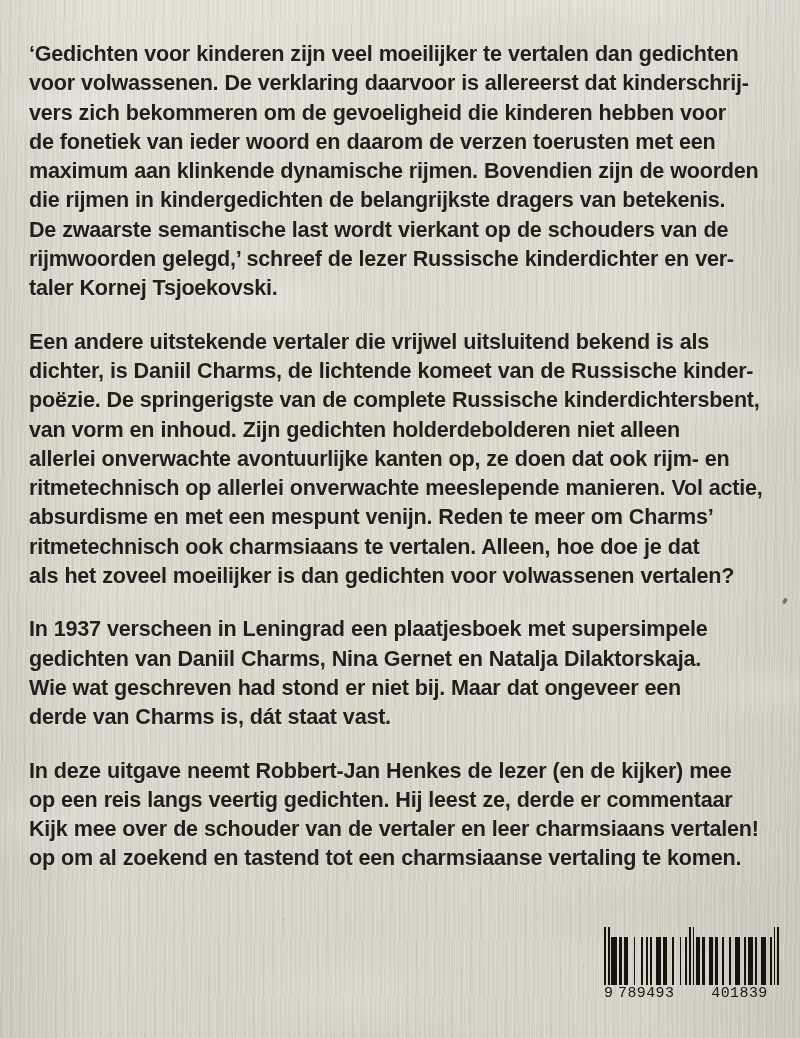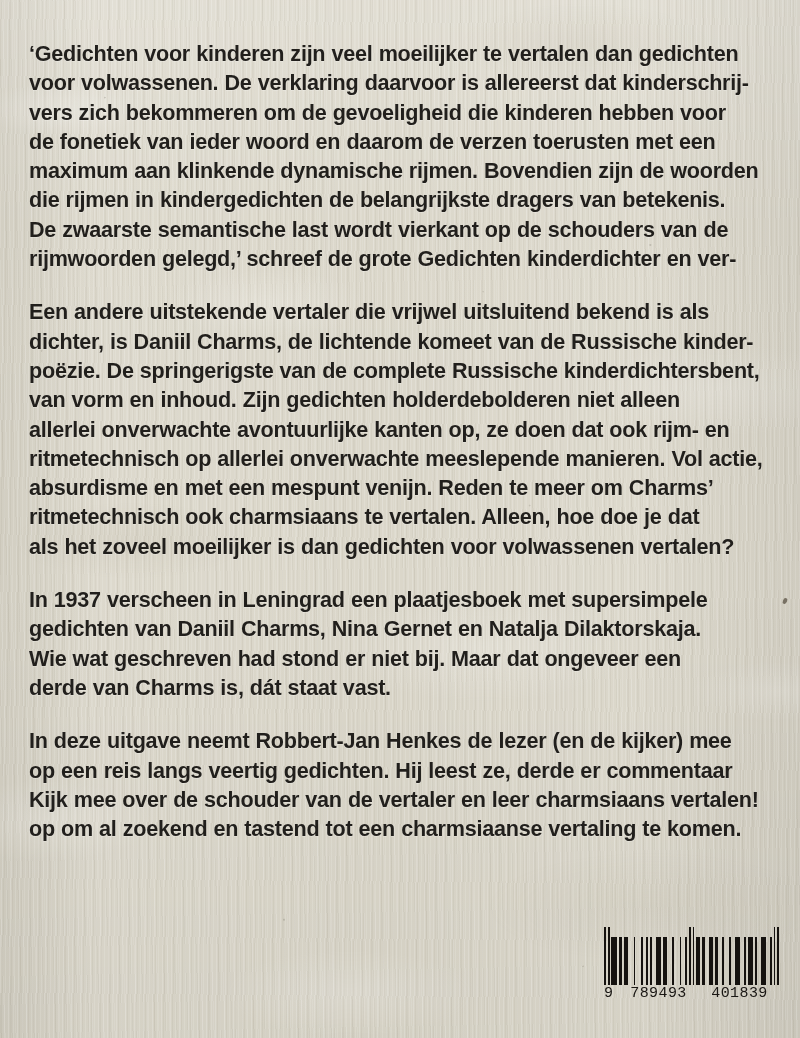--- a/index.html
+++ b/index.html
@@ -145,21 +145,21 @@
     display: flex;
     width: 176px;
     margin-top: 1px;
     font-family: "Liberation Mono", monospace;
     font-size: 15px;
     line-height: 16px;
     color: #1a1714;
     letter-spacing: 0.4px;
   }
   .barcode-number .bn-lead { width: 14px; text-align: left; }
-  .barcode-number .bn-left { flex: 1; text-align: center; }
+  .barcode-number .bn-left { flex: 1; }
   .barcode-number .bn-right { flex: 1; text-align: center; }
 </style>
 </head>
 <body>
 
 <div class="cover">
 
   <div class="tex-base"></div>
   <div class="tex-fibre"></div>
   <div class="tex-mottle"></div>
@@ -169,21 +169,22 @@
   <div class="blurb">
 
     <p class="para">
       <span class="l">‘Gedichten voor kinderen zijn veel moeilijker te vertalen dan gedichten</span>
       <span class="l">voor volwassenen. De verklaring daarvoor is allereerst dat kinderschrij-</span>
       <span class="l">vers zich bekommeren om de gevoeligheid die kinderen hebben voor</span>
       <span class="l">de fonetiek van ieder woord en daarom de verzen toerusten met een</span>
       <span class="l">maximum aan klinkende dynamische rijmen. Bovendien zijn de woorden</span>
       <span class="l">die rijmen in kindergedichten de belangrijkste dragers van betekenis.</span>
       <span class="l">De zwaarste semantische last wordt vierkant op de schouders van de</span>
-      <span class="l">rijmwoorden gelegd,’ schreef de grote Gedichten kinderdichter en ver-</span>
+      <span class="l">rijmwoorden gelegd,’ schreef de lezer Russische kinderdichter en ver-</span>
+      <span class="l">taler Kornej Tsjoekovski.</span>
     </p>
 
     <p class="para">
       <span class="l">Een andere uitstekende vertaler die vrijwel uitsluitend bekend is als</span>
       <span class="l">dichter, is Daniil Charms, de lichtende komeet van de Russische kinder-</span>
       <span class="l">poëzie. De springerigste van de complete Russische kinderdichtersbent,</span>
       <span class="l">van vorm en inhoud. Zijn gedichten holderdebolderen niet alleen</span>
       <span class="l">allerlei onverwachte avontuurlijke kanten op, ze doen dat ook rijm- en</span>
       <span class="l">ritmetechnisch op allerlei onverwachte meeslepende manieren. Vol actie,</span>
       <span class="l">absurdisme en met een mespunt venijn. Reden te meer om Charms’</span>

